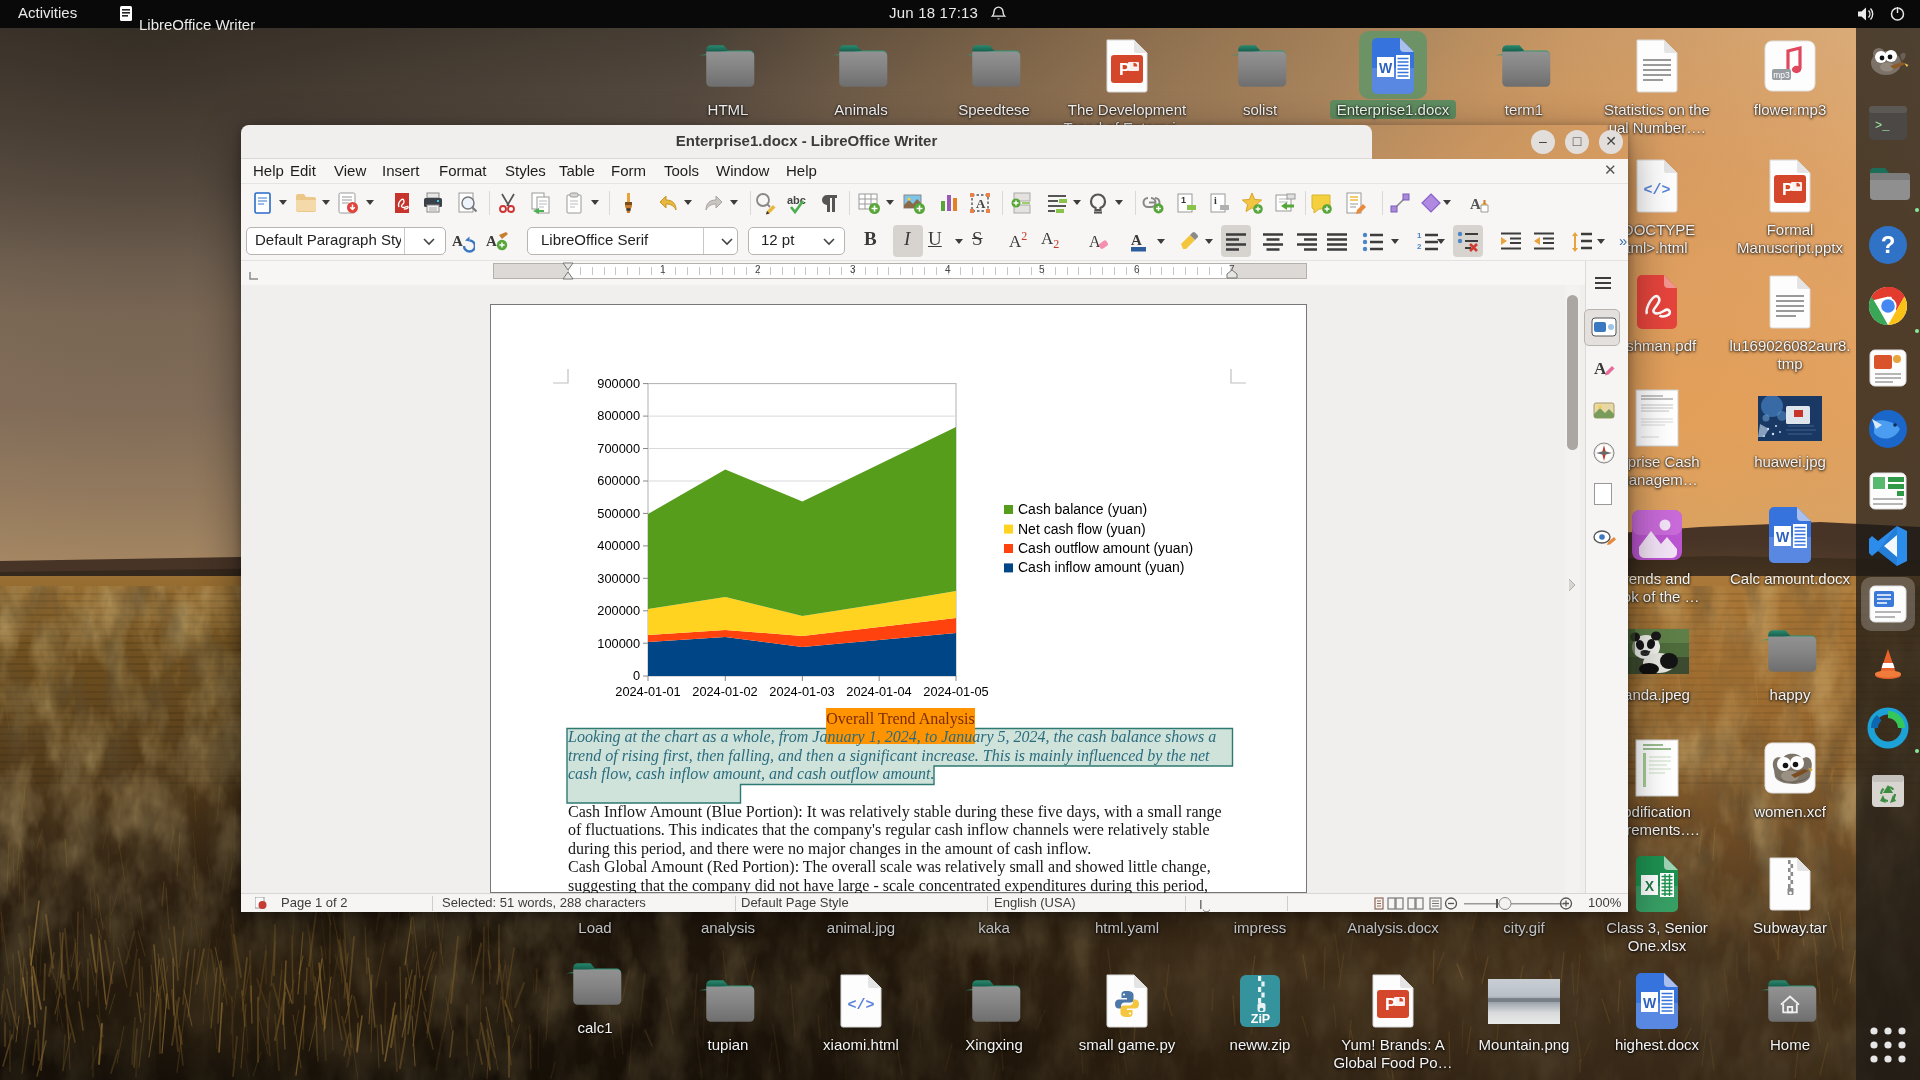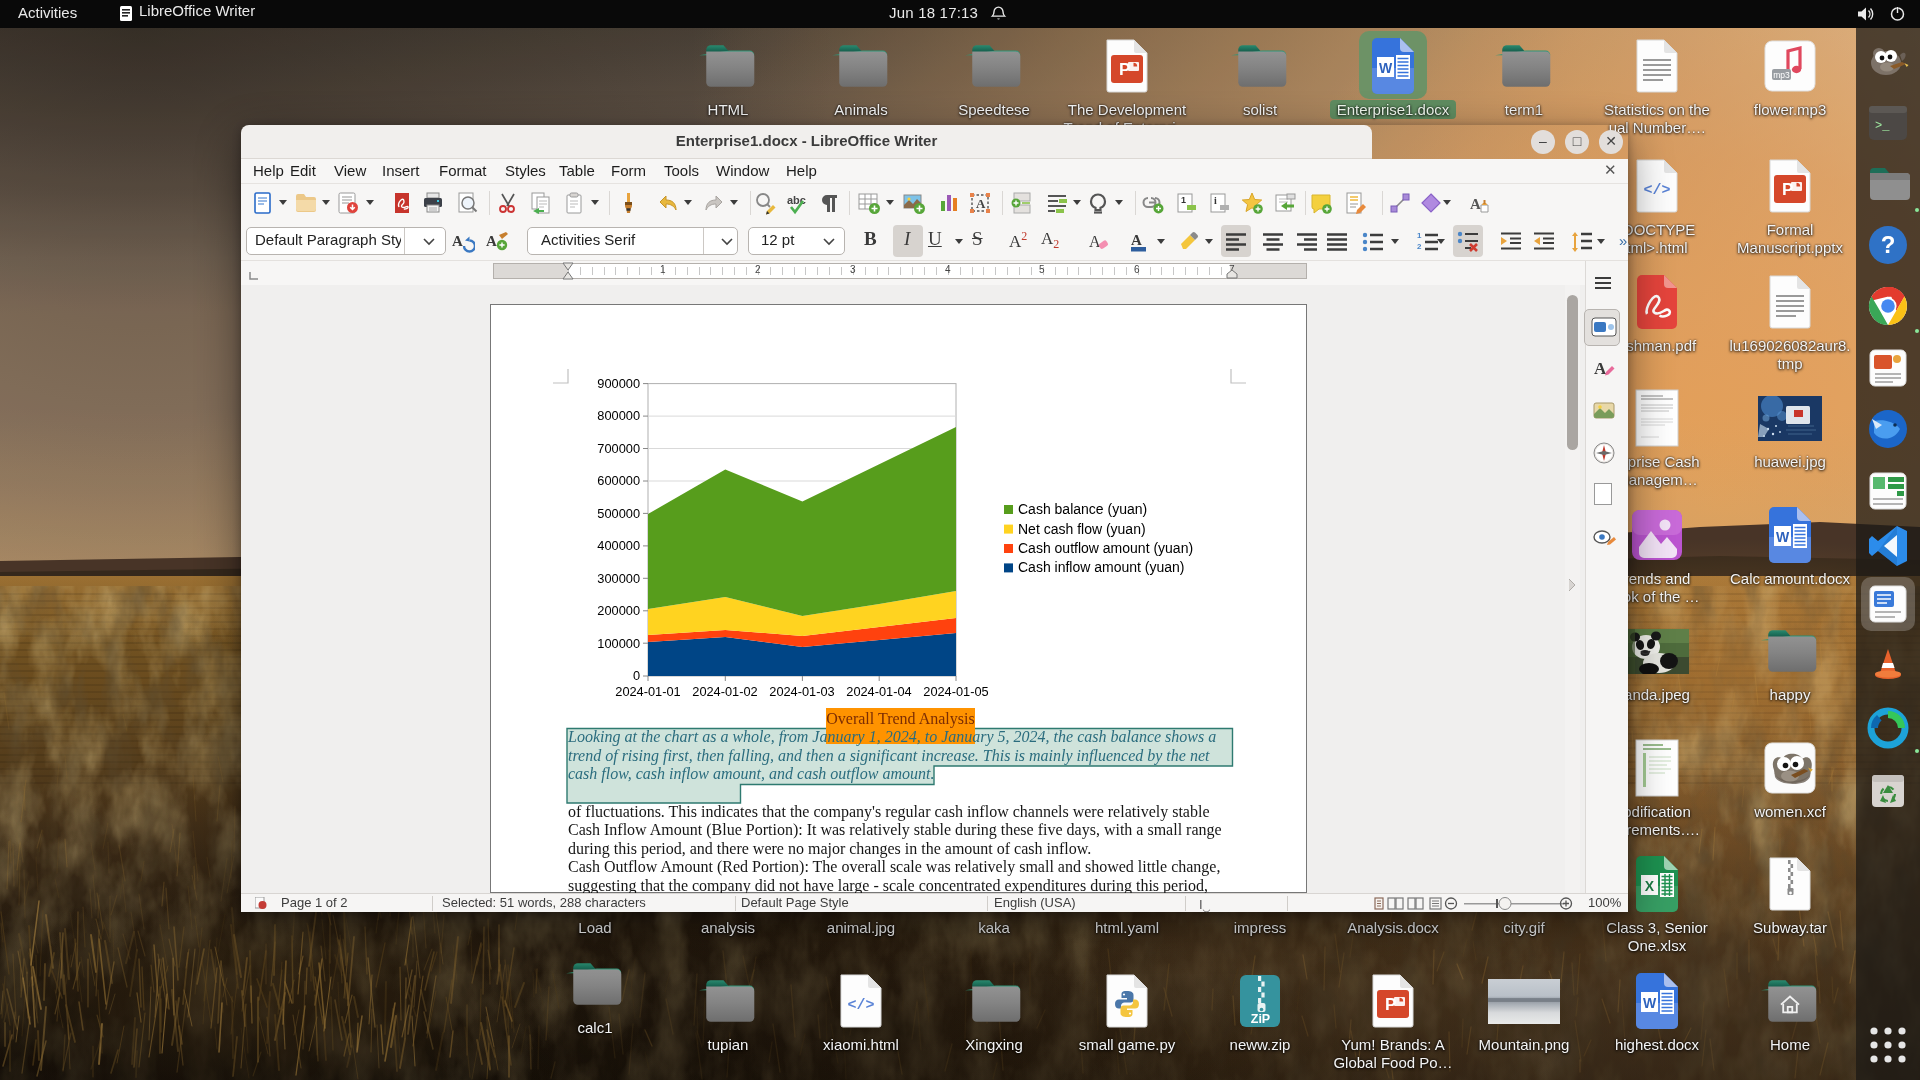--- a/index.html
+++ b/index.html
@@ -1,19 +1,19 @@
 <!DOCTYPE html>
 <html><head><meta charset="utf-8"><style>
 *{margin:0;padding:0;box-sizing:border-box}
 html,body{width:1920px;height:1080px;overflow:hidden;font-family:"Liberation Sans",sans-serif;background:#000}
 .abs{position:absolute}
 #wall{position:absolute;left:0;top:28px;width:1920px;height:1052px}
 #topbar{position:absolute;left:0;top:0;width:1920px;height:28px;background:#090909;color:#e9e9e9;font-size:15px;z-index:40}
 #topbar .act{position:absolute;left:18px;top:4px}
-#topbar .app{position:absolute;left:139px;top:2px}
+#topbar .app{position:absolute;left:139px;top:16px}
 #topbar .clock{position:absolute;left:889px;top:4px;letter-spacing:.2px}
 .dicon{position:absolute;width:132px;text-align:center;z-index:2}
 .dicon .ich{height:56px;display:flex;align-items:center;justify-content:center}
 .dicon .lbl{color:#f4f4f4;font-size:15px;line-height:18px;text-shadow:0 1px 3px rgba(0,0,0,.95),0 0 2px rgba(0,0,0,.7);margin-top:7px}
 #dock{position:absolute;right:0;top:28px;width:64px;height:1052px;background:rgba(28,25,22,.74);z-index:30}
 .dk{position:absolute;left:8px;width:48px;height:48px}
 #win{position:absolute;left:241px;top:125px;width:1387px;height:787px;z-index:10;border-radius:8px 8px 0 0;box-shadow:0 14px 44px rgba(0,0,0,.48),0 2px 8px rgba(0,0,0,.3);font-family:"Liberation Sans",sans-serif}
 #titlebar{position:absolute;left:0;top:0;width:1131px;height:34px;background:#f1efed;border-radius:8px 8px 0 0;border-bottom:1px solid #dcd8d4}
 #titlebar .t{position:absolute;left:0;right:0;top:7px;text-align:center;font-weight:bold;font-size:15px;color:#3b3b3b}
 .wbtn{position:absolute;top:5px;width:24px;height:24px;border-radius:50%;background:#e2dedb;color:#444;text-align:center;line-height:23px;font-size:14px}
@@ -1543,21 +1543,21 @@
         <path d="M18.5 6.5 l0 5 -4.5-1z" fill="#3a78c2"></path>
         <path d="M13 20 l8-8" stroke="#e8824a" stroke-width="0"></path>
       </svg>
 <svg class="ticon2" style="left:244px" viewBox="0 0 24 24">
         <text x="1" y="16" font-size="15" font-weight="bold" fill="#3a3a3a" font-family="Liberation Serif">A</text>
         <circle cx="17" cy="15" r="5.2" fill="#57a639"></circle>
         <path d="M17 12.4 v5.2 m-2.6-2.6 h5.2" stroke="#fff" stroke-width="1.4"></path>
         <path d="M14 5 l7-3 2 2 -6 5z" fill="#c77f2e"></path>
       </svg>
 <div class="abs" style="left:286px;top:5px;width:211px;height:28px;background:#fff;border:1px solid #b8b4b0;border-radius:5px"></div>
-<div class="abs" style="left:300px;top:9px;font-size:15px;color:#222">Activities Serif</div>
+<div class="abs" style="left:300px;top:9px;font-size:15px;color:#222">LibreOffice Serif</div>
 <div class="abs" style="left:462px;top:6px;width:1px;height:26px;background:#ccc8c4"></div>
 <svg class="abs" style="left:479px;top:15px" width="14" height="9">
         <path d="M2 2 l5 5 5-5" stroke="#444" stroke-width="1.6" fill="none"></path>
       </svg>
 <div class="abs" style="left:507px;top:5px;width:97px;height:28px;background:#fff;border:1px solid #b8b4b0;border-radius:5px"></div>
 <div class="abs" style="left:520px;top:9px;font-size:15px;color:#222">12 pt</div>
 <svg class="abs" style="left:581px;top:15px" width="14" height="9">
         <path d="M2 2 l5 5 5-5" stroke="#444" stroke-width="1.6" fill="none"></path>
       </svg>
 <div class="abs" style="left:623px;top:6px;font-size:19px;font-weight:bold;color:#3a3a3a;font-family:'Liberation Serif',serif">B</div>
@@ -1732,24 +1732,24 @@
           </g>
 <path d="M76 423.5 H741.5 V461 H443 V479.5 H249.5 V498 H76 Z" fill="#cfe3db" stroke="#2e7a70" stroke-width="1.4"></path>
 </svg>
 <div class="abs" style="left:335px;top:403px;width:149px;height:36px;background:#ff9300;color:#7b2d04;font-family:'Liberation Serif',serif;font-size:16px;text-align:center;line-height:21px;white-space:nowrap">Overall Trend Analysis</div>
 <div class="serif" style="position:absolute;left:77px;top:423px;width:670px;font-size:16px;line-height:18.5px;color:#2a6c7e;font-style:italic;white-space:nowrap">
 <div>Looking at the chart as a whole, from January 1, 2024, to January 5, 2024, the cash balance shows a</div>
 <div>trend of rising first, then falling, and then a significant increase. This is mainly influenced by the net</div>
 <div>cash flow, cash inflow amount, and cash outflow amount.</div>
 </div>
 <div class="serif" style="position:absolute;left:77px;top:497.5px;width:670px;font-size:16px;line-height:18.5px;color:#161616;white-space:nowrap">
+<div>Cash Inflow Amount (Blue Portion): It was relatively stable during these five days, with a small range</div>
 <div>of fluctuations. This indicates that the company's regular cash inflow channels were relatively stable</div>
-<div>Cash Inflow Amount (Blue Portion): It was relatively stable during these five days, with a small range</div>
 <div>during this period, and there were no major changes in the amount of cash inflow.</div>
-<div>Cash Outflow Amount (Red Portion): The overall scale was relatively small and showed little change,</div>
+<div>Cash Global Amount (Red Portion): The overall scale was relatively small and showed little change,</div>
 <div>suggesting that the company did not have large - scale concentrated expenditures during this period,</div>
 </div>
 </div>
 <div class="abs" style="left:1324px;top:0;width:15px;height:608px;background:#f3f2f1"></div>
 <div class="abs" style="left:1326px;top:10px;width:11px;height:155px;background:#aaa6a2;border-radius:6px"></div>
 <svg class="abs" style="left:1326px;top:292px" width="10" height="16">
         <path d="M2 2 l6 6 -6 6" fill="#d8d5d2" stroke="#b0aca8"></path>
       </svg>
 </div>
 <div id="sidebar">

